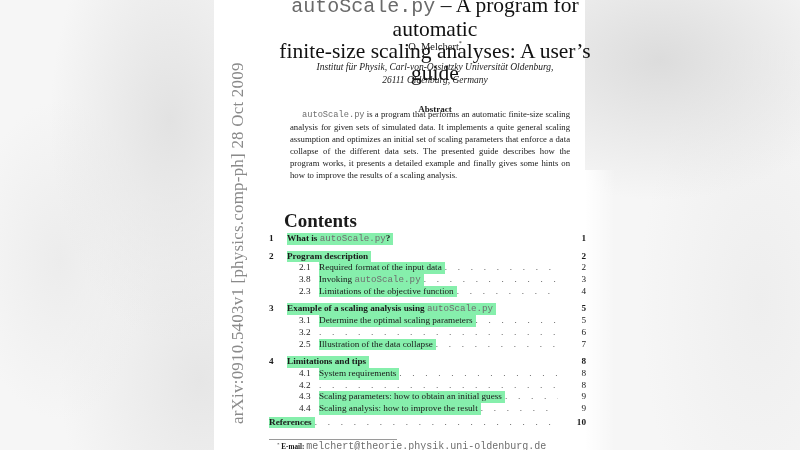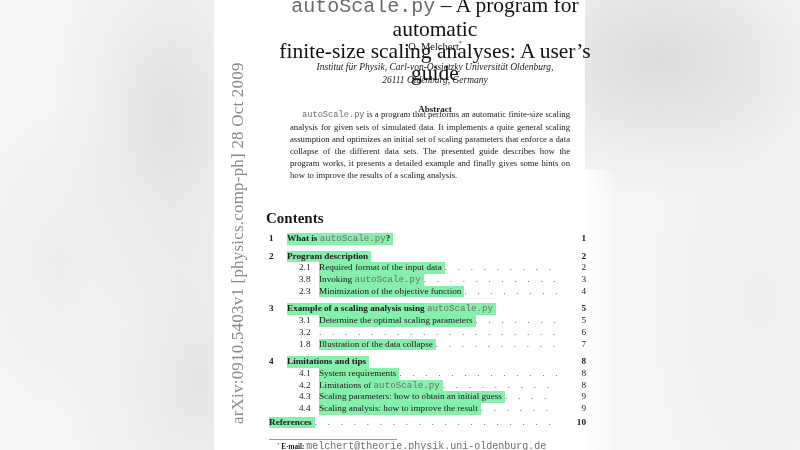--- a/index.html
+++ b/index.html
@@ -37,21 +37,21 @@
   .title .mono { color:#6a6a6a; font-size:20px; }
   .author { position:absolute; left:265px; top:40px; width:340px; text-align:center; font-size:10.5px; }
   .author sup { font-size:6px; }
   .affil { position:absolute; left:265px; top:61px; width:340px; text-align:center; font-size:9.5px; font-style:italic; line-height:12.5px; }
   .abstract-h { position:absolute; left:265px; top:104px; width:340px; text-align:center; font-size:9px; font-weight:bold; }
   .abstract {
     position:absolute; left:290px; top:108px; width:280px;
     font-size:8.7px; line-height:12.1px; text-align:justify; text-indent:12px;
   }
   .abstract .mono { font-size:8.7px; }
-  .contents-h { position:absolute; left:266px; top:210px; font-size:15px; font-weight:bold; }
+  .contents-h { position:absolute; left:284px; top:210px; font-size:19px; font-weight:bold; }
   .toc { position:absolute; left:269px; top:233px; width:317px; font-size:9.2px; }
   .toc-row { position:relative; height:11.7px; line-height:11.7px; display:flex; align-items:baseline; }
   .toc-row.sec { font-weight:bold; margin-top:6px; }
   .toc-row.sec:first-child { margin-top:0; }
   .toc-num { width:18px; flex:none; }
   .toc-row.sub .toc-num { width:20px; margin-left:30px; color:#222; font-weight:normal; }
   .toc-title { flex:none; white-space:nowrap; background:#86efac; padding-right:3px; position:relative; z-index:1; }
   .toc-title .mono { font-weight:normal; font-size:9.2px; }
   .toc-dots {
     flex:1; overflow:hidden; white-space:nowrap; color:#333; letter-spacing:4.2px;
@@ -111,21 +111,21 @@
       <span class="toc-page">2</span>
     </div>
     <div class="toc-row sub">
       <span class="toc-num">3.8</span>
       <span class="toc-title"><span>Invoking </span><span class="mono">autoScale.py</span><span></span></span>
       <span class="toc-dots">. . . . . . . . . . . . . . . . . . . . . . . . . . . . . . . . . . . . . . . . . .</span>
       <span class="toc-page">3</span>
     </div>
     <div class="toc-row sub">
       <span class="toc-num">2.3</span>
-      <span class="toc-title"><span>Minimization of the objective function</span><span class="mono"></span><span></span></span>
+      <span class="toc-title"><span>Limitations of the objective function</span><span class="mono"></span><span></span></span>
       <span class="toc-dots">. . . . . . . . . . . . . . . . . . . . . . . . . . . . . . . . . . . . . . . . . .</span>
       <span class="toc-page">4</span>
     </div>
     <div class="toc-row sec">
       <span class="toc-num">3</span>
       <span class="toc-title"><span>Example of a scaling analysis using </span><span class="mono">autoScale.py</span><span></span></span>
       <span class="toc-dots">. . . . . . . . . . . . . . . . . . . . . . . . . . . . . . . . . . . . . . . . . .</span>
       <span class="toc-page">5</span>
     </div>
     <div class="toc-row sub">
@@ -133,40 +133,39 @@
       <span class="toc-title"><span>Determine the optimal scaling parameters</span><span class="mono"></span><span></span></span>
       <span class="toc-dots">. . . . . . . . . . . . . . . . . . . . . . . . . . . . . . . . . . . . . . . . . .</span>
       <span class="toc-page">5</span>
     </div>
     <div class="toc-row sub">
       <span class="toc-num">3.2</span>
       <span class="toc-dots">. . . . . . . . . . . . . . . . . . . . . . . . . . . . . . . . . . . . . . . . . .</span>
       <span class="toc-page">6</span>
     </div>
     <div class="toc-row sub">
-      <span class="toc-num">1.8</span>
+      <span class="toc-num">2.5</span>
       <span class="toc-title"><span>Illustration of the data collapse</span><span class="mono"></span><span></span></span>
       <span class="toc-dots">. . . . . . . . . . . . . . . . . . . . . . . . . . . . . . . . . . . . . . . . . .</span>
       <span class="toc-page">7</span>
     </div>
     <div class="toc-row sec">
       <span class="toc-num">4</span>
       <span class="toc-title"><span>Limitations and tips</span><span class="mono"></span><span></span></span>
       <span class="toc-dots">. . . . . . . . . . . . . . . . . . . . . . . . . . . . . . . . . . . . . . . . . .</span>
       <span class="toc-page">8</span>
     </div>
     <div class="toc-row sub">
       <span class="toc-num">4.1</span>
       <span class="toc-title"><span>System requirements</span><span class="mono"></span><span></span></span>
       <span class="toc-dots">. . . . . . . . . . . . . . . . . . . . . . . . . . . . . . . . . . . . . . . . . .</span>
       <span class="toc-page">8</span>
     </div>
     <div class="toc-row sub">
       <span class="toc-num">4.2</span>
-      <span class="toc-title"><span>Limitations of </span><span class="mono">autoScale.py</span><span></span></span>
       <span class="toc-dots">. . . . . . . . . . . . . . . . . . . . . . . . . . . . . . . . . . . . . . . . . .</span>
       <span class="toc-page">8</span>
     </div>
     <div class="toc-row sub">
       <span class="toc-num">4.3</span>
       <span class="toc-title"><span>Scaling parameters: how to obtain an initial guess</span><span class="mono"></span><span></span></span>
       <span class="toc-dots">. . . . . . . . . . . . . . . . . . . . . . . . . . . . . . . . . . . . . . . . . .</span>
       <span class="toc-page">9</span>
     </div>
     <div class="toc-row sub">

